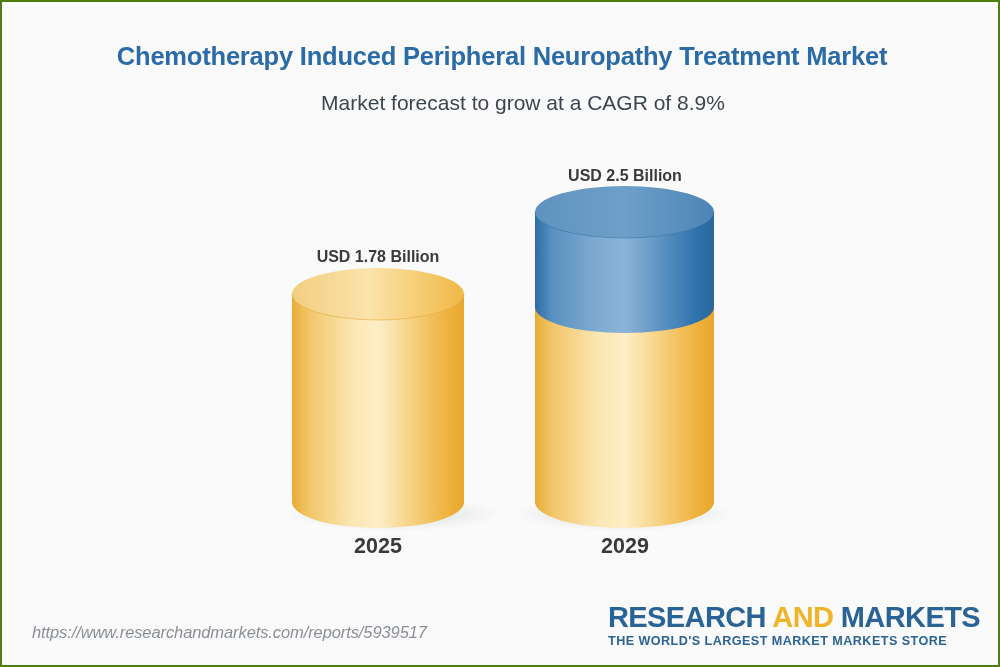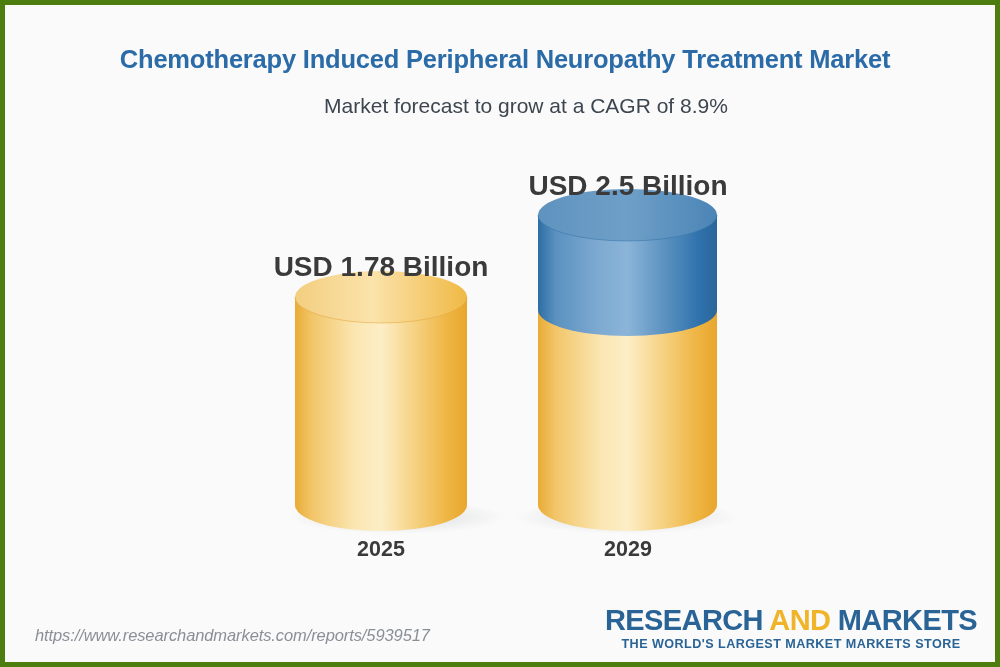--- a/index.html
+++ b/index.html
@@ -9,21 +9,21 @@
   }
   body {
     font-family: "Liberation Sans", sans-serif;
   }
   .canvas {
     position: relative;
     width: 1000px;
     height: 667px;
     background: #fafafa;
     box-sizing: border-box;
-    border: 5px solid #4d7c0f;
+    border: 2px solid #4d7c0f;
     overflow: hidden;
   }
   
   .title {
     position: absolute;
     top: 40px;
     left: 0;
     width: 1000px;
     text-align: center;
     font-size: 25.5px;
@@ -47,21 +47,21 @@
     position: absolute;
     left: 0;
     top: 0;
     width: 1000px;
     height: 600px;
   }
   .value-label {
     position: absolute;
     width: 280px;
     text-align: center;
-    font-size: 28px;
+    font-size: 16px;
     font-weight: bold;
     color: #3a3a3a;
     white-space: nowrap;
   }
   .year-label {
     position: absolute;
     width: 280px;
     text-align: center;
     font-size: 21.5px;
     font-weight: bold;
@@ -74,21 +74,21 @@
     font-size: 16.5px;
     color: #8a8f96;
     letter-spacing: -0.1px;
     font-style: italic;
   }
   
   .logo {
     position: absolute;
     right: 18px;
     top: 600px;
-    text-align: center;
+    text-align: left;
   }
   .logo-main {
     font-size: 29px;
     font-weight: bold;
     letter-spacing: -0.6px;
     color: #2a6496;
     line-height: 1.05;
     white-space: nowrap;
   }
   .logo-and { color: #f0b429; }

